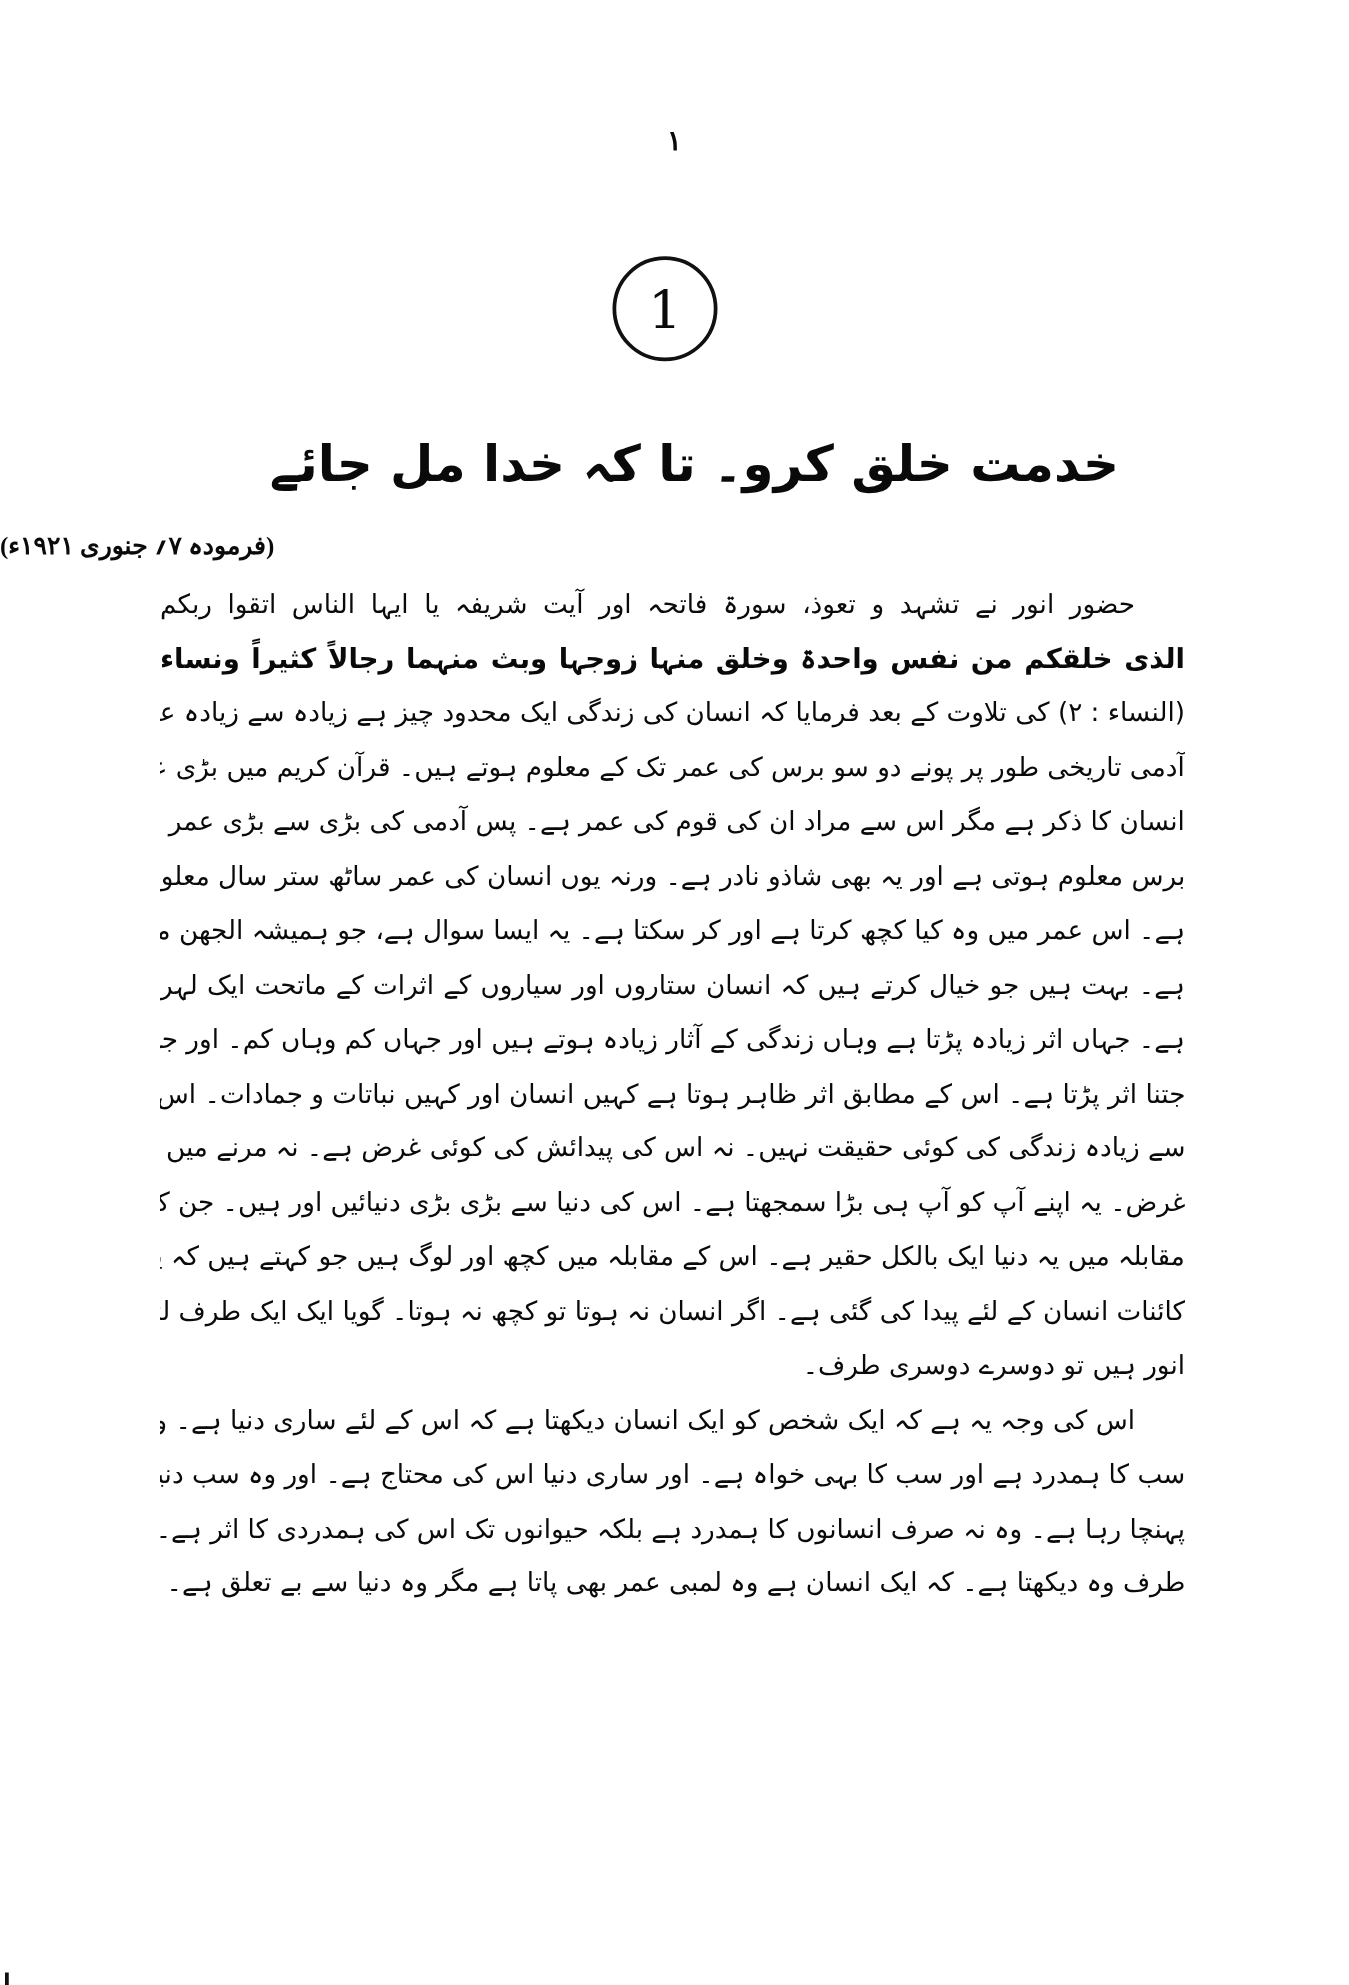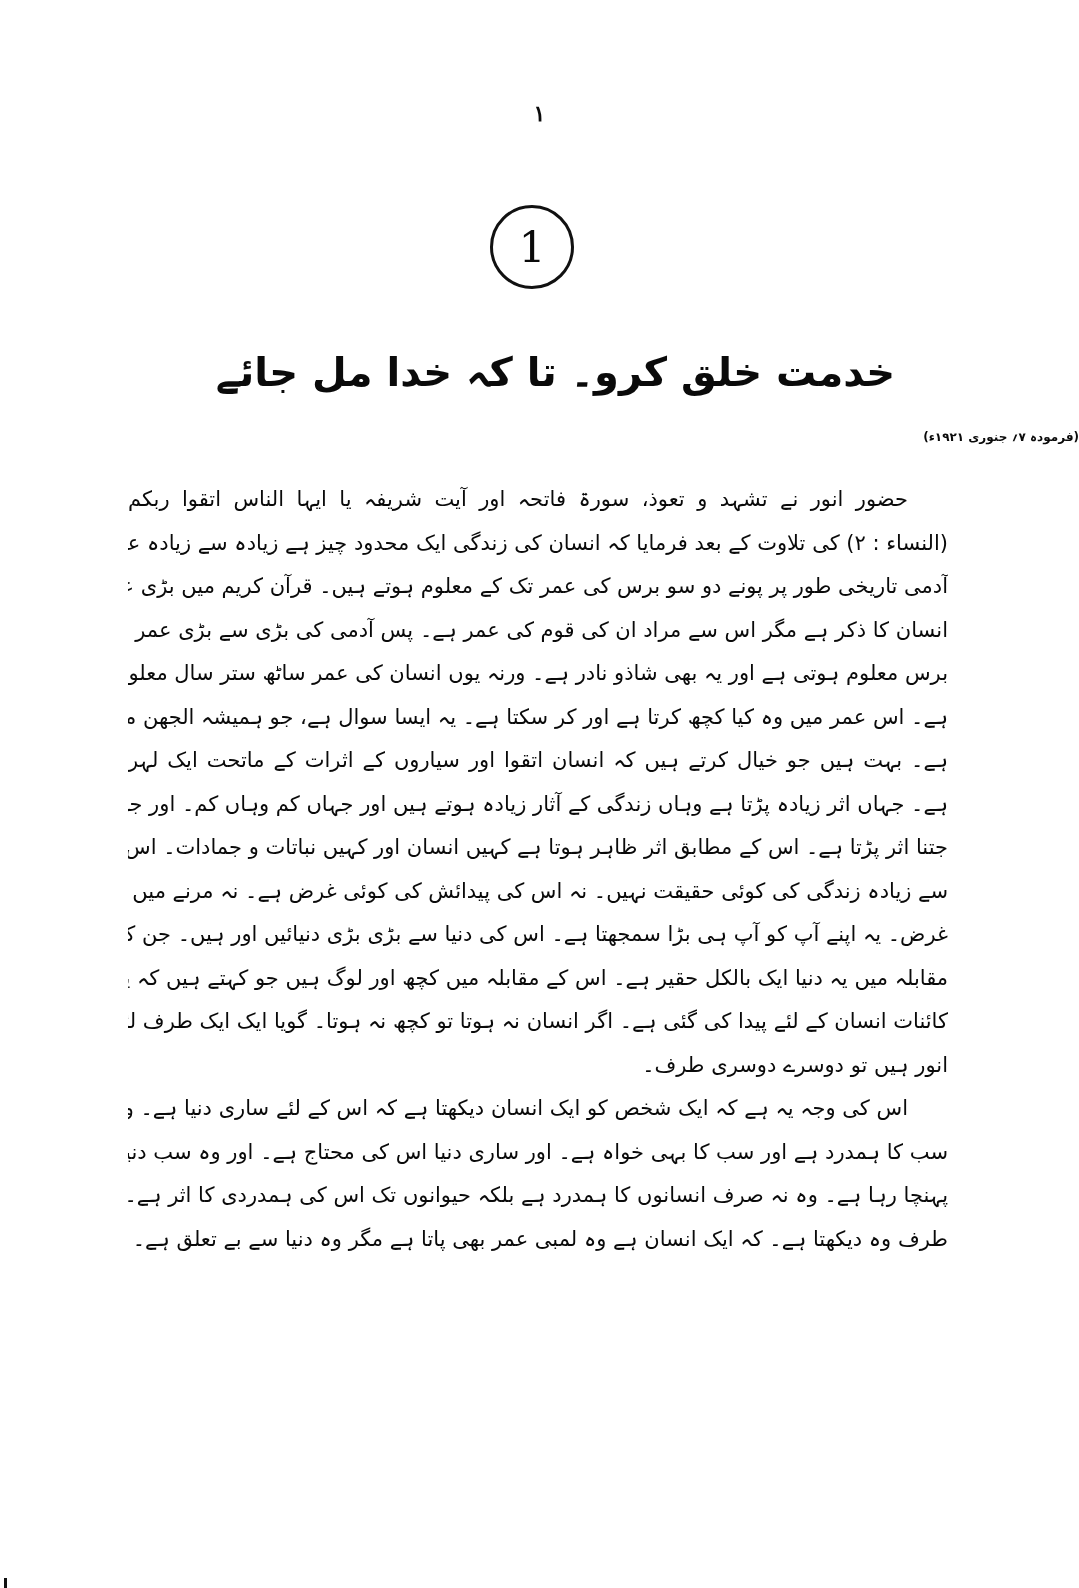--- a/index.html
+++ b/index.html
@@ -16,25 +16,25 @@
       border: 3px solid #111; border-radius: 50%; box-sizing: border-box;
       display: flex; align-items: center; justify-content: center;
       font-family: "DejaVu Serif", serif; font-size: 42px;
     }
     .title {
       position: absolute; left: 0; width: 1079px; top: 326px; text-align: center;
       direction: rtl; font-family: "DejaVu Sans", sans-serif;
       font-size: 40px; font-weight: bold; line-height: 60px;
     }
     .date {
-      position: absolute; left: 0; width: 1079px; top: 422px; text-align: right;
-      direction: rtl; font-size: 12px; font-weight: bold; line-height: 30px;
+      position: absolute; left: 0; width: 1079px; top: 422px; text-align: left;
+      direction: rtl; font-size: 20px; font-weight: bold; line-height: 30px; font-family: Liberation Serif, serif;
     }
     .body-text {
-      position: absolute; left: 128px; width: 820px; top: 478px;
+      position: absolute; left: 128px; width: 820px; top: 462px;
       direction: rtl; text-align: justify; text-align-last: right;
       font-family: "DejaVu Sans", sans-serif; font-size: 21px;
     }
     .line {
       display: block; height: 43.5px; line-height: 43.5px; white-space: nowrap;
       overflow: hidden; text-align: justify; text-align-last: justify;
     }
     .line.verse { font-weight: bold; font-size: 22px; }
     .line.indent { padding-right: 40px; }
     .line.center { text-align: center; text-align-last: center; }
@@ -51,26 +51,27 @@
 <div class="chapter-circle">
   <span>1</span>
 </div>
 
 <h1 class="title" style="margin:16px;">خدمت خلق کرو۔ تا کہ خدا مل جائے</h1>
 
 <div class="date">(فرمودہ ۷؍ جنوری ۱۹۲۱ء)</div>
 
 <div class="body-text">
   <span class="line indent">حضور انور نے تشہد و تعوذ، سورۃ فاتحہ اور آیت شریفہ   یا ایہا الناس اتقوا ربکم</span>
+  <span class="line verse">الذی خلقکم من نفس واحدۃ وخلق منہا زوجہا وبث منہما رجالاً کثیراً ونساء</span>
   <span class="line">(النساء : ۲) کی تلاوت کے بعد فرمایا کہ انسان کی زندگی ایک محدود چیز ہے زیادہ سے زیادہ عمر کے</span>
   <span class="line">آدمی تاریخی طور پر پونے دو سو برس کی عمر تک کے معلوم ہوتے ہیں۔ قرآن کریم میں بڑی عمر کے</span>
   <span class="line">انسان کا ذکر ہے مگر اس سے مراد ان کی قوم کی عمر ہے۔ پس آدمی کی بڑی سے بڑی عمر پونے دو سو</span>
   <span class="line">برس معلوم ہوتی ہے اور یہ بھی شاذو نادر ہے۔ ورنہ یوں انسان کی عمر ساٹھ ستر سال معلوم ہوتی</span>
   <span class="line">ہے۔ اس عمر میں وہ کیا کچھ کرتا ہے اور کر سکتا ہے۔ یہ ایسا سوال ہے، جو ہمیشہ الجھن میں ڈالتا رہا</span>
-  <span class="line">ہے۔ بہت ہیں جو خیال کرتے ہیں کہ انسان اتقوا اور سیاروں کے اثرات کے ماتحت ایک لہر</span>
+  <span class="line">ہے۔ بہت ہیں جو خیال کرتے ہیں کہ انسان ستاروں اور سیاروں کے اثرات کے ماتحت ایک لہر</span>
   <span class="line">ہے۔ جہاں اثر زیادہ پڑتا ہے وہاں زندگی کے آثار زیادہ ہوتے ہیں اور جہاں کم وہاں کم۔ اور جہاں</span>
   <span class="line">جتنا اثر پڑتا ہے۔ اس کے مطابق اثر ظاہر ہوتا ہے کہیں انسان اور کہیں نباتات و جمادات۔ اس</span>
   <span class="line">سے زیادہ زندگی کی کوئی حقیقت نہیں۔ نہ اس کی پیدائش کی کوئی غرض ہے۔ نہ مرنے میں کوئی</span>
   <span class="line">غرض۔ یہ اپنے آپ کو آپ ہی بڑا سمجھتا ہے۔ اس کی دنیا سے بڑی بڑی دنیائیں اور ہیں۔ جن کے</span>
   <span class="line">مقابلہ میں یہ دنیا ایک بالکل حقیر ہے۔ اس کے مقابلہ میں کچھ اور لوگ ہیں جو کہتے ہیں کہ یہ تمام</span>
   <span class="line">کائنات انسان کے لئے پیدا کی گئی ہے۔ اگر انسان نہ ہوتا تو کچھ نہ ہوتا۔ گویا ایک ایک طرف لئے</span>
   <span class="line last">انور ہیں تو دوسرے دوسری طرف۔</span>
   <span class="line indent">اس کی وجہ یہ ہے کہ ایک شخص کو ایک انسان دیکھتا ہے کہ اس کے لئے ساری دنیا ہے۔ وہ</span>
   <span class="line">سب کا ہمدرد ہے اور سب کا بہی خواہ ہے۔ اور ساری دنیا اس کی محتاج ہے۔ اور وہ سب دنیا کو فیض</span>
   <span class="line">پہنچا رہا ہے۔ وہ نہ صرف انسانوں کا ہمدرد ہے بلکہ حیوانوں تک اس کی ہمدردی کا اثر ہے۔ مگر دوسری</span>

